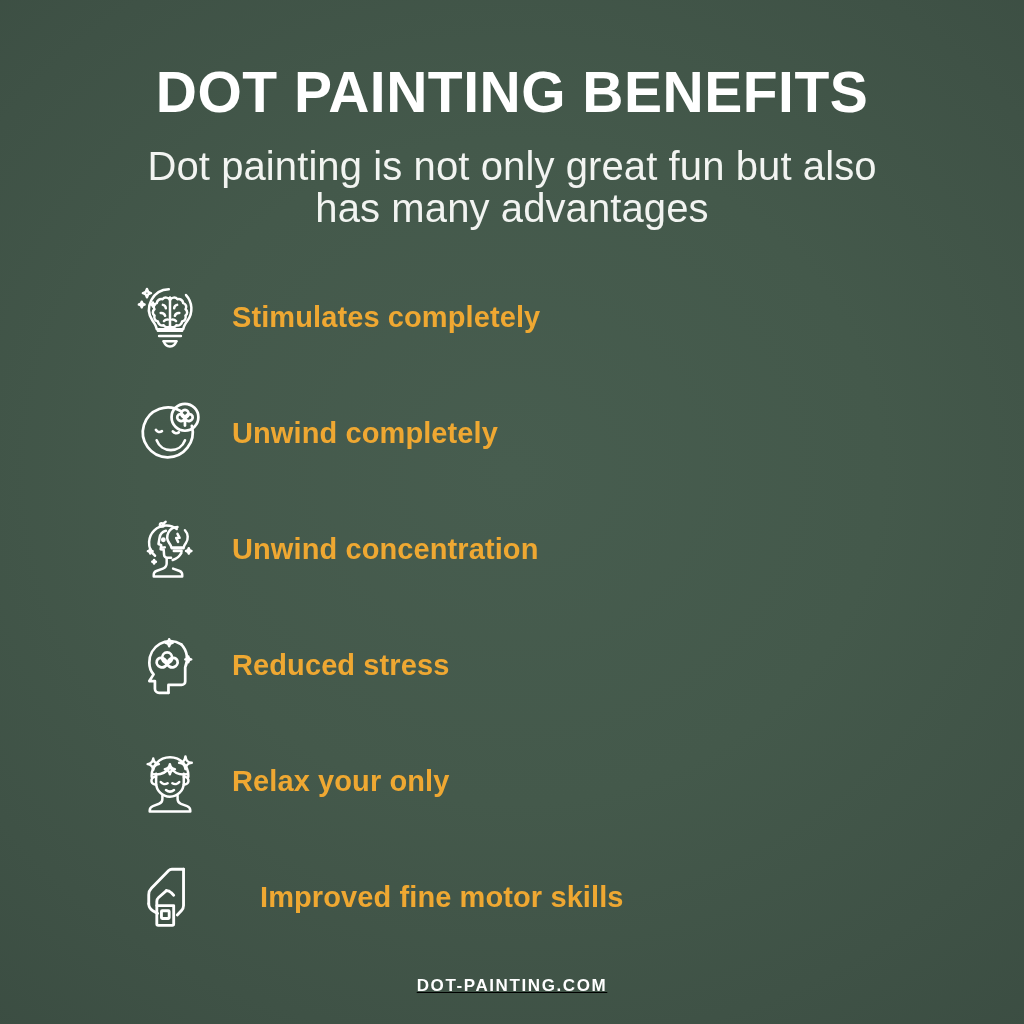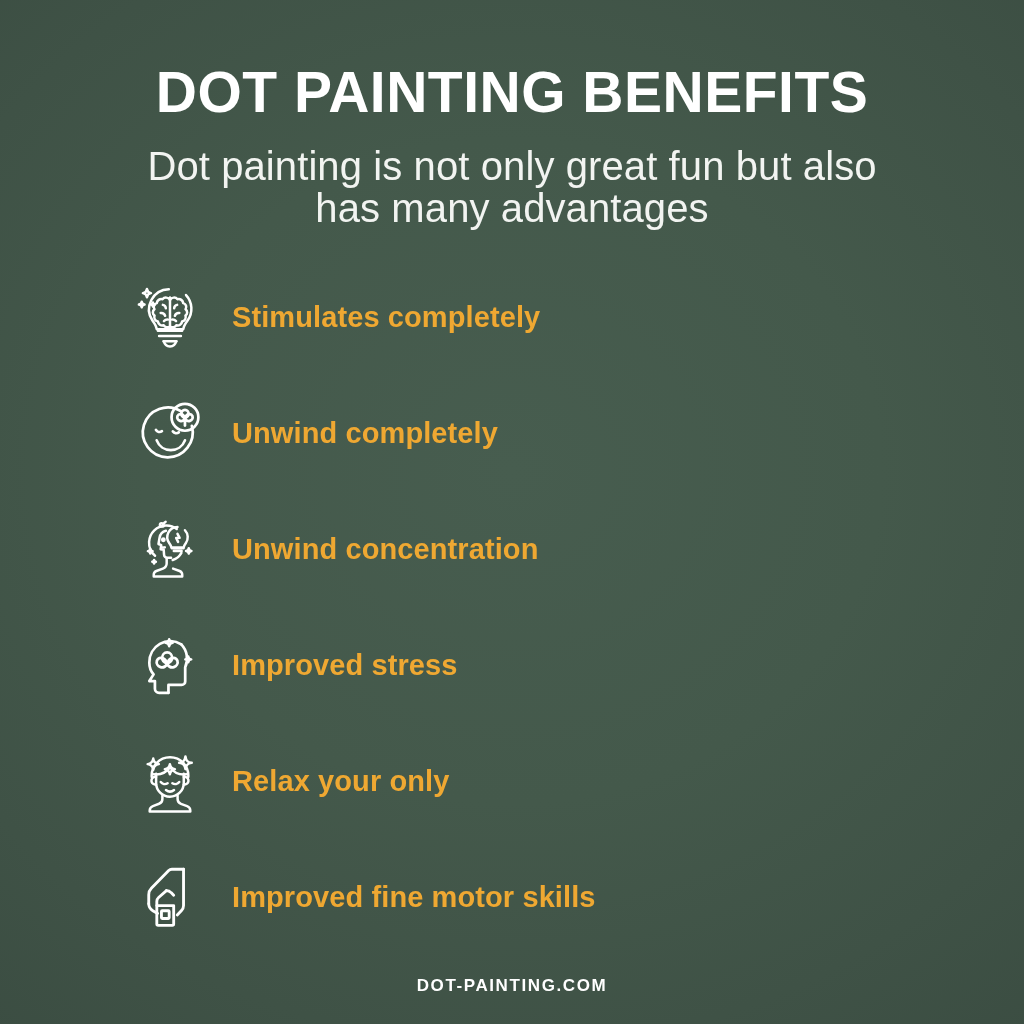--- a/index.html
+++ b/index.html
@@ -63,21 +63,21 @@
     top: 272px;
     left: 128px;
     width: 820px;
   }
   .benefit-row {
     display: flex;
     align-items: center;
     height: 90px;
     margin-bottom: 26px;
   }
-  .benefit-row:last-child { margin-bottom: 0; }
+  .benefit-row:last-child { margin-bottom: 0; gap: 28px; }
 
   .icon-wrap {
     width: 84px;
     min-width: 84px;
     height: 84px;
     display: flex;
     align-items: center;
     justify-content: center;
   }
   .icon-wrap svg {
@@ -96,20 +96,21 @@
     white-space: nowrap;
   }
 
   
   .footer {
     position: absolute;
     bottom: 28px;
     left: 0;
     width: 1024px;
     text-align: center;
+    text-decoration: underline;
   }
   .footer-text {
     font-family: "Liberation Sans", sans-serif;
     font-weight: 700;
     font-size: 17px;
     letter-spacing: 1.6px;
     color: #FFFFFF;
   }
 </style>
 </head>
@@ -208,21 +209,21 @@
           <path d="M30.7 55.4v-6.6h11.1a3 3 0 0 0 3-3V33.9a17.5 17.5 0 0 0-3.3-19.3"></path>
 
           <path d="M29.6 21.4c2.5 0 4.2 2.2 4.2 4.7 0 2.1-1.7 3.7-4.2 4.8-2.5-1.1-4.2-2.7-4.2-4.8 0-2.5 1.7-4.7 4.2-4.7z"></path>
           <path d="M21 28.2c-.8 2.4.7 4.8 3 5.6 1.9.7 4-.2 5.6-2.3-.5-2.7-1.6-4.5-3.5-5.2-2.3-.8-4.3.1-5.1 1.9z"></path>
           <path d="M38.2 28.2c.8 2.4-.7 4.8-3 5.6-1.9.7-4-.2-5.6-2.3.5-2.7 1.6-4.5 3.5-5.2 2.3-.8 4.3.1 5.1 1.9z"></path>
 
           <path d="M31.3 10.3c.25 2 1 2.75 3 3-2 .25-2.75 1-3 3-.25-2-1-2.75-3-3 2-.25 2.75-1 3-3z" stroke-width="2"></path>
           <path d="M47.4 24.7c.22 1.7.85 2.33 2.55 2.55-1.7.22-2.33.85-2.55 2.55-.22-1.7-.85-2.33-2.55-2.55 1.7-.22 2.33-.85 2.55-2.55z" stroke-width="2"></path>
         </svg>
       </span>
-      <span class="benefit-label">Improved stress</span>
+      <span class="benefit-label">Reduced stress</span>
     </div>
 
     <div class="benefit-row">
       <span class="icon-wrap">
         <svg viewBox="0 0 64 64" fill="none" stroke="#FFFFFF" stroke-width="2.1" stroke-linecap="round" stroke-linejoin="round">
 
           <path d="M16.6 28.6c-.6-9 6.3-16.6 15.4-16.6s16 7.6 15.4 16.6"></path>
 
           <path d="M18.3 26.4c5.6.6 10.8-1.7 13.8-5.9 2.9 4.2 8.1 6.5 13.7 5.9"></path>
 

